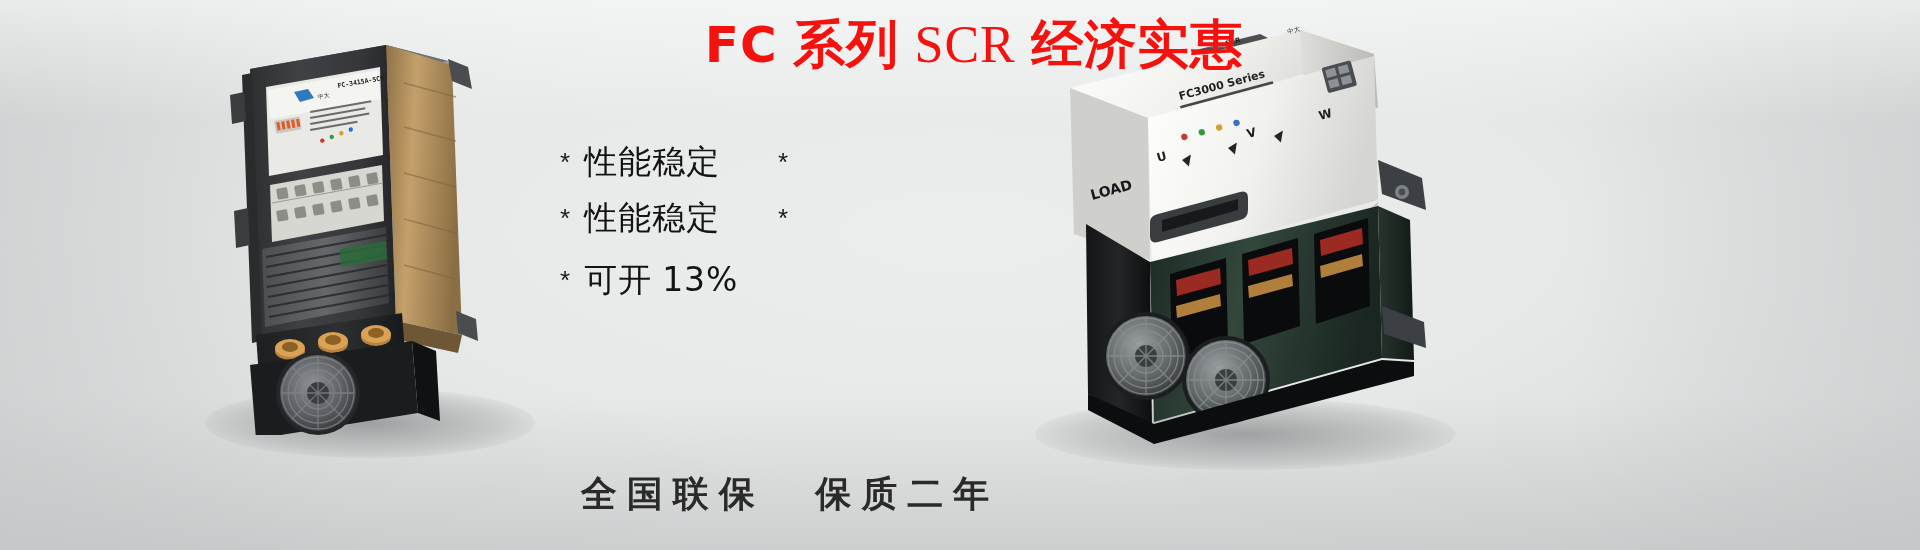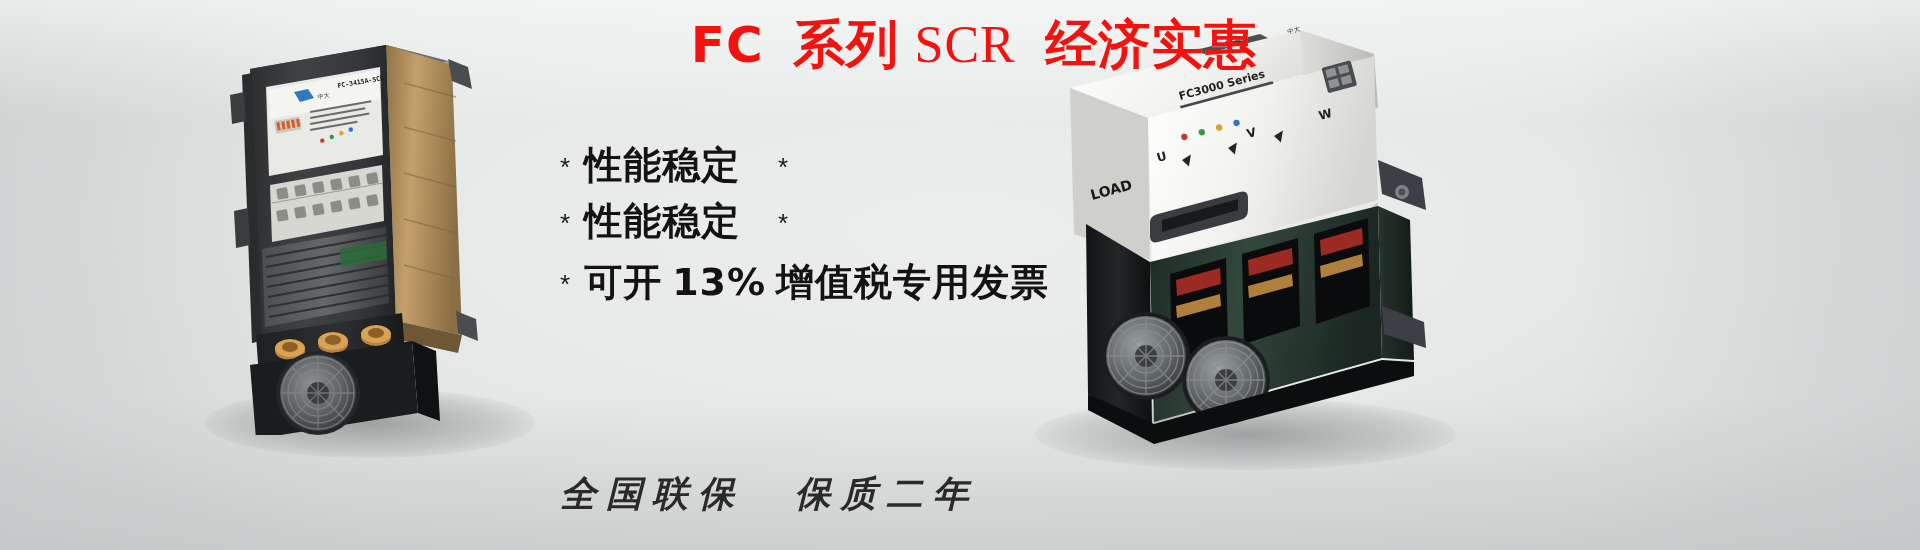--- a/index.html
+++ b/index.html
@@ -47,21 +47,20 @@
     margin-left: 28px;
   }
   #headline .scr-mark {
     font-family: "Liberation Serif", "DejaVu Serif", serif;
     font-weight: normal;
     font-size: 52px;
   }
   #headline .cn {
     font-family: "DejaVu Sans", "Liberation Sans", sans-serif;
     font-weight: bold;
-    margin-left: 14px;
   }
 
   #feature-list {
     position: absolute;
     left: 560px;
     top: 140px;
     width: 460px;
   }
   .feature-row {
     display: flex;
@@ -78,38 +77,38 @@
   .bullet-star {
     font-size: 26px;
     line-height: 1;
     color: #1a1a1a;
     margin-right: 14px;
     font-family: "Liberation Sans", sans-serif;
     position: relative;
     top: -2px;
   }
   .feature-text {
-    font-size: 38px;
-    font-weight: bold;
+    font-size: 33px;
+    font-weight: normal;
     letter-spacing: 1px;
     color: #131313;
     font-family: "DejaVu Sans", "Liberation Sans", sans-serif;
   }
   #tagline {
     position: absolute;
     left: 560px;
     top: 470px;
     width: 460px;
+    text-align: center;
     font-size: 36px;
     font-weight: bold;
     color: #2a2a2a;
     letter-spacing: 10px;
     white-space: nowrap;
     font-family: "DejaVu Serif", "Liberation Serif", serif;
-    font-style: italic;
   }
   #tagline .gap { letter-spacing: 0; padding: 0 14px; }
 
   
   .product {
     position: absolute;
   }
   #product-left { left: 190px; top: 35px; width: 360px; height: 400px; }
   #product-right { left: 1030px; top: 10px; width: 430px; height: 440px; }
   .product svg { display: block; }
@@ -457,21 +456,20 @@
       <span class="feature-item">
         <span class="bullet-star">*</span>
       </span>
     </div>
 
     <div class="feature-row">
       <span class="feature-item">
         <span class="bullet-star">*</span>
         <span class="feature-text">可开</span>
         <span class="feature-text pct" style="margin:8px 10px;">13%</span>
-        <span class="feature-text">增值税专用发票</span>
       </span>
     </div>
 
   </div>
 
   <div id="tagline">
     <span>全国联保</span>
     <span class="gap"> </span>
     <span>保质二年</span>
   </div>

